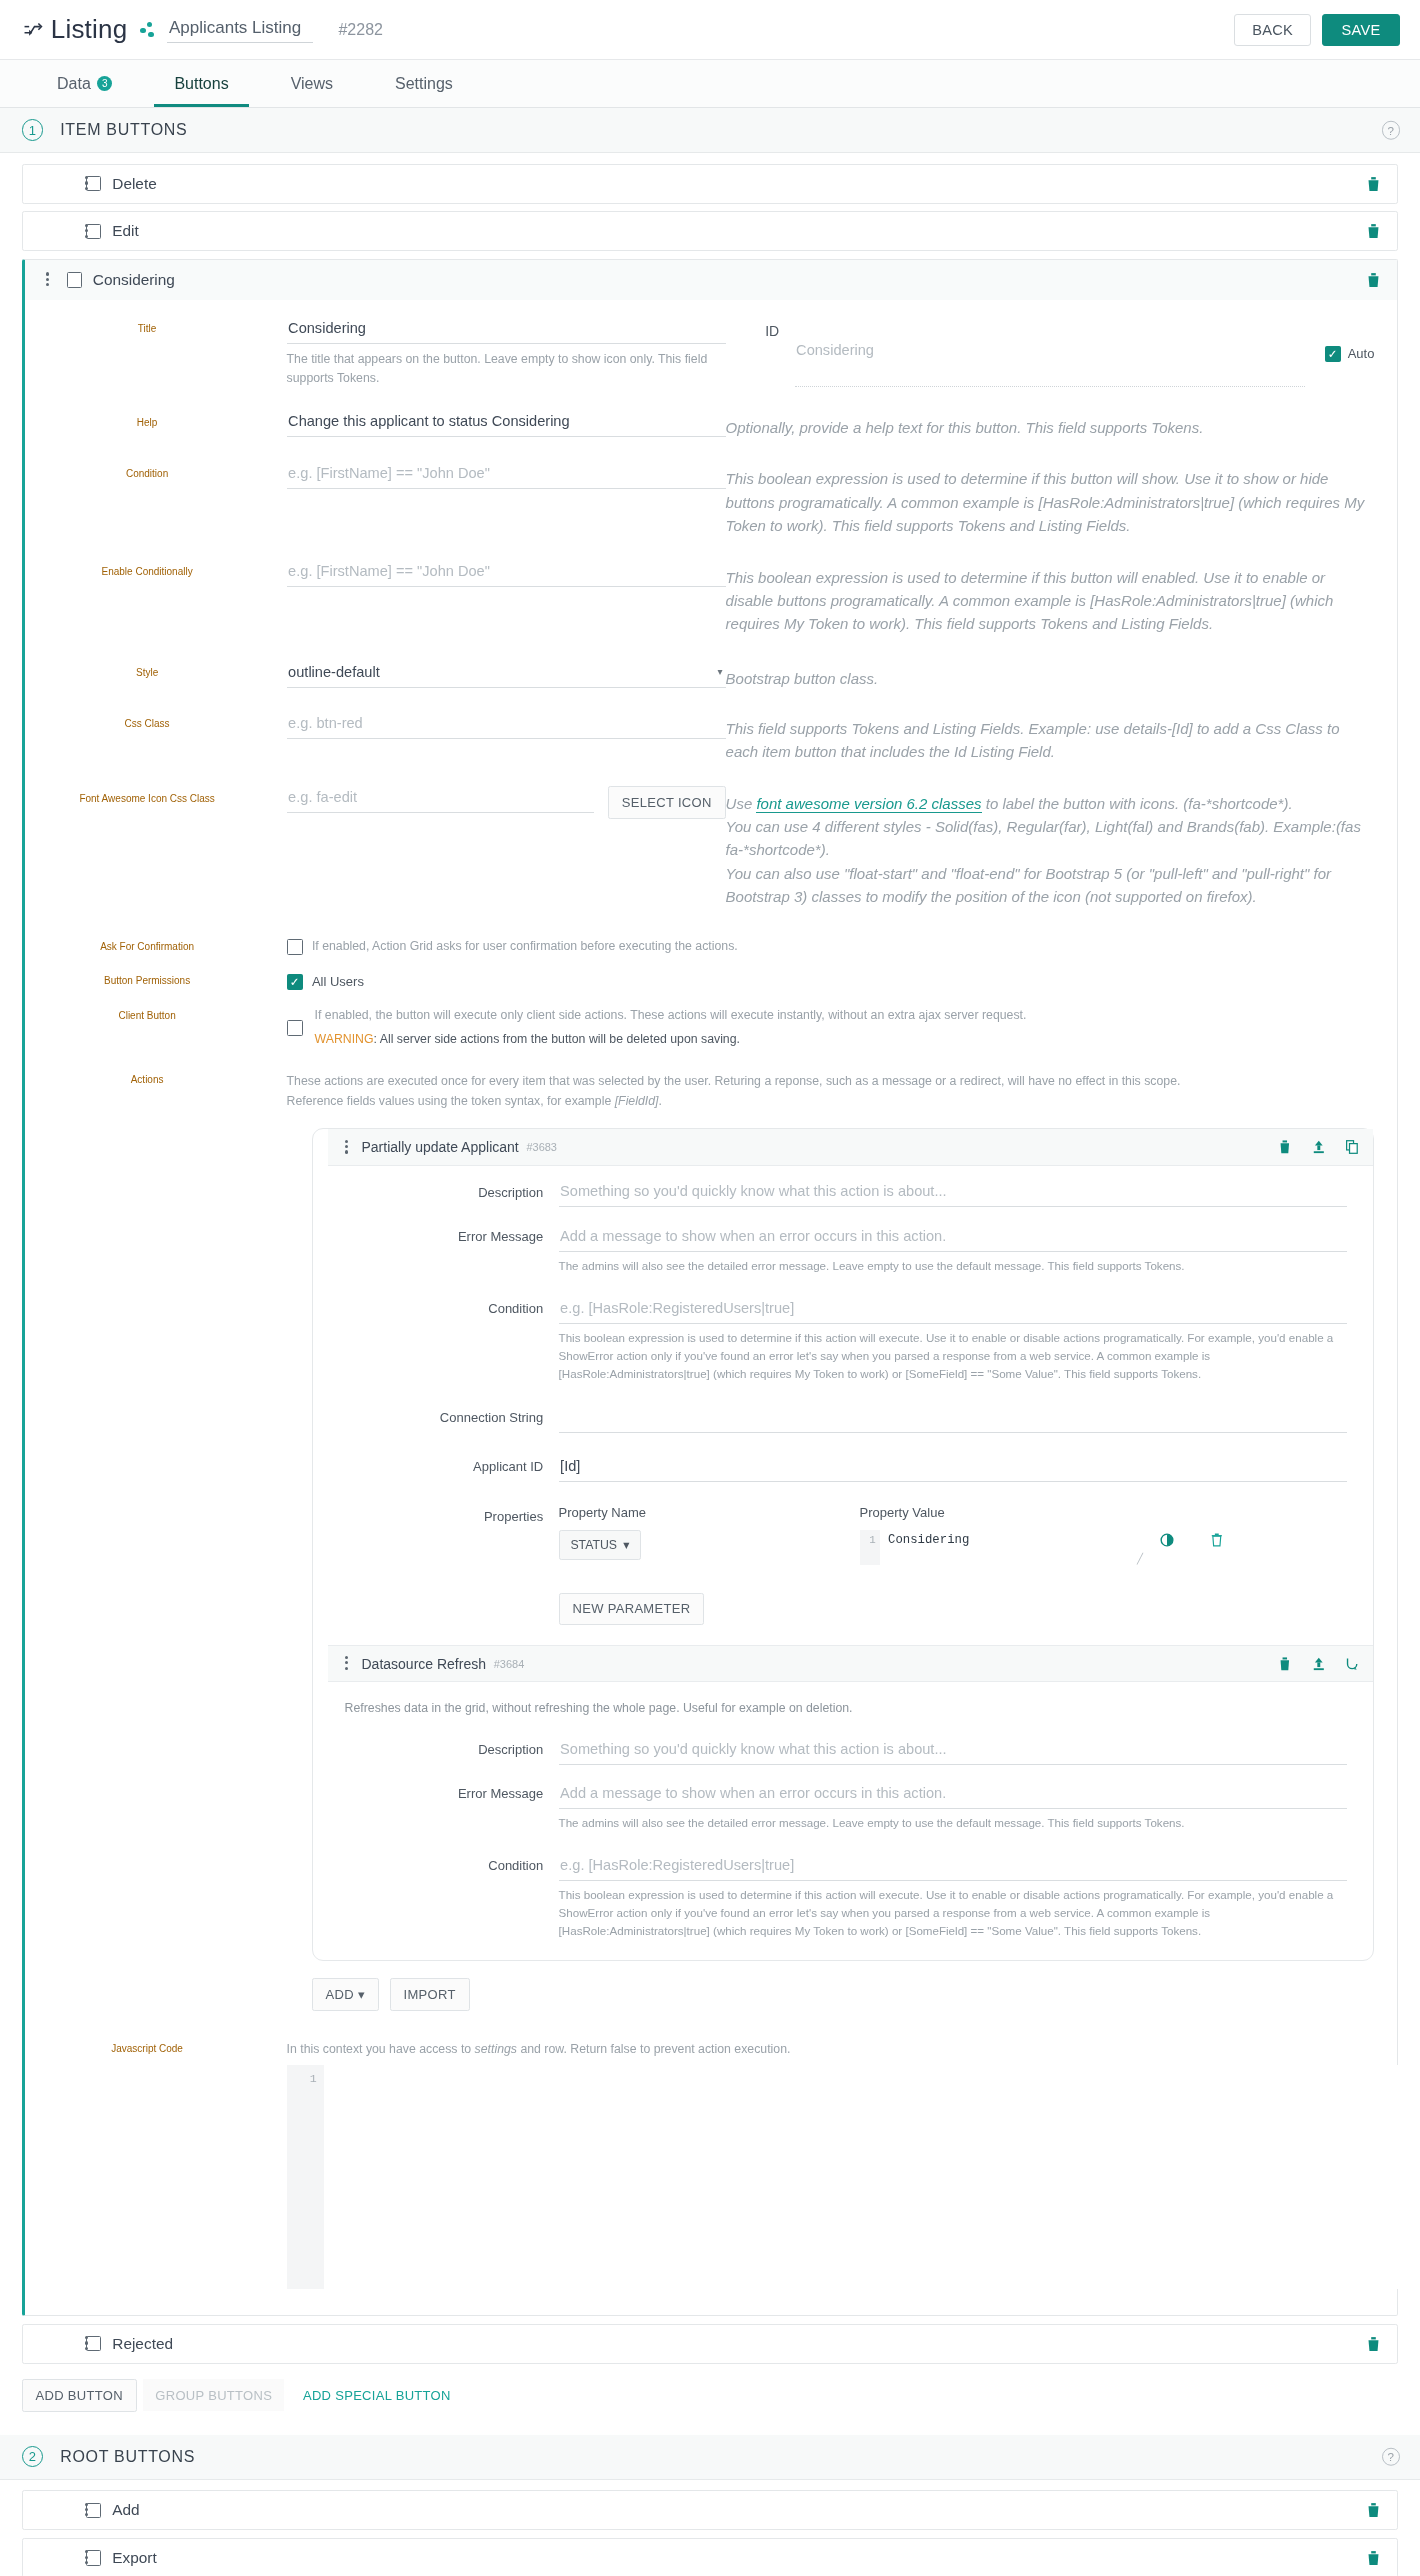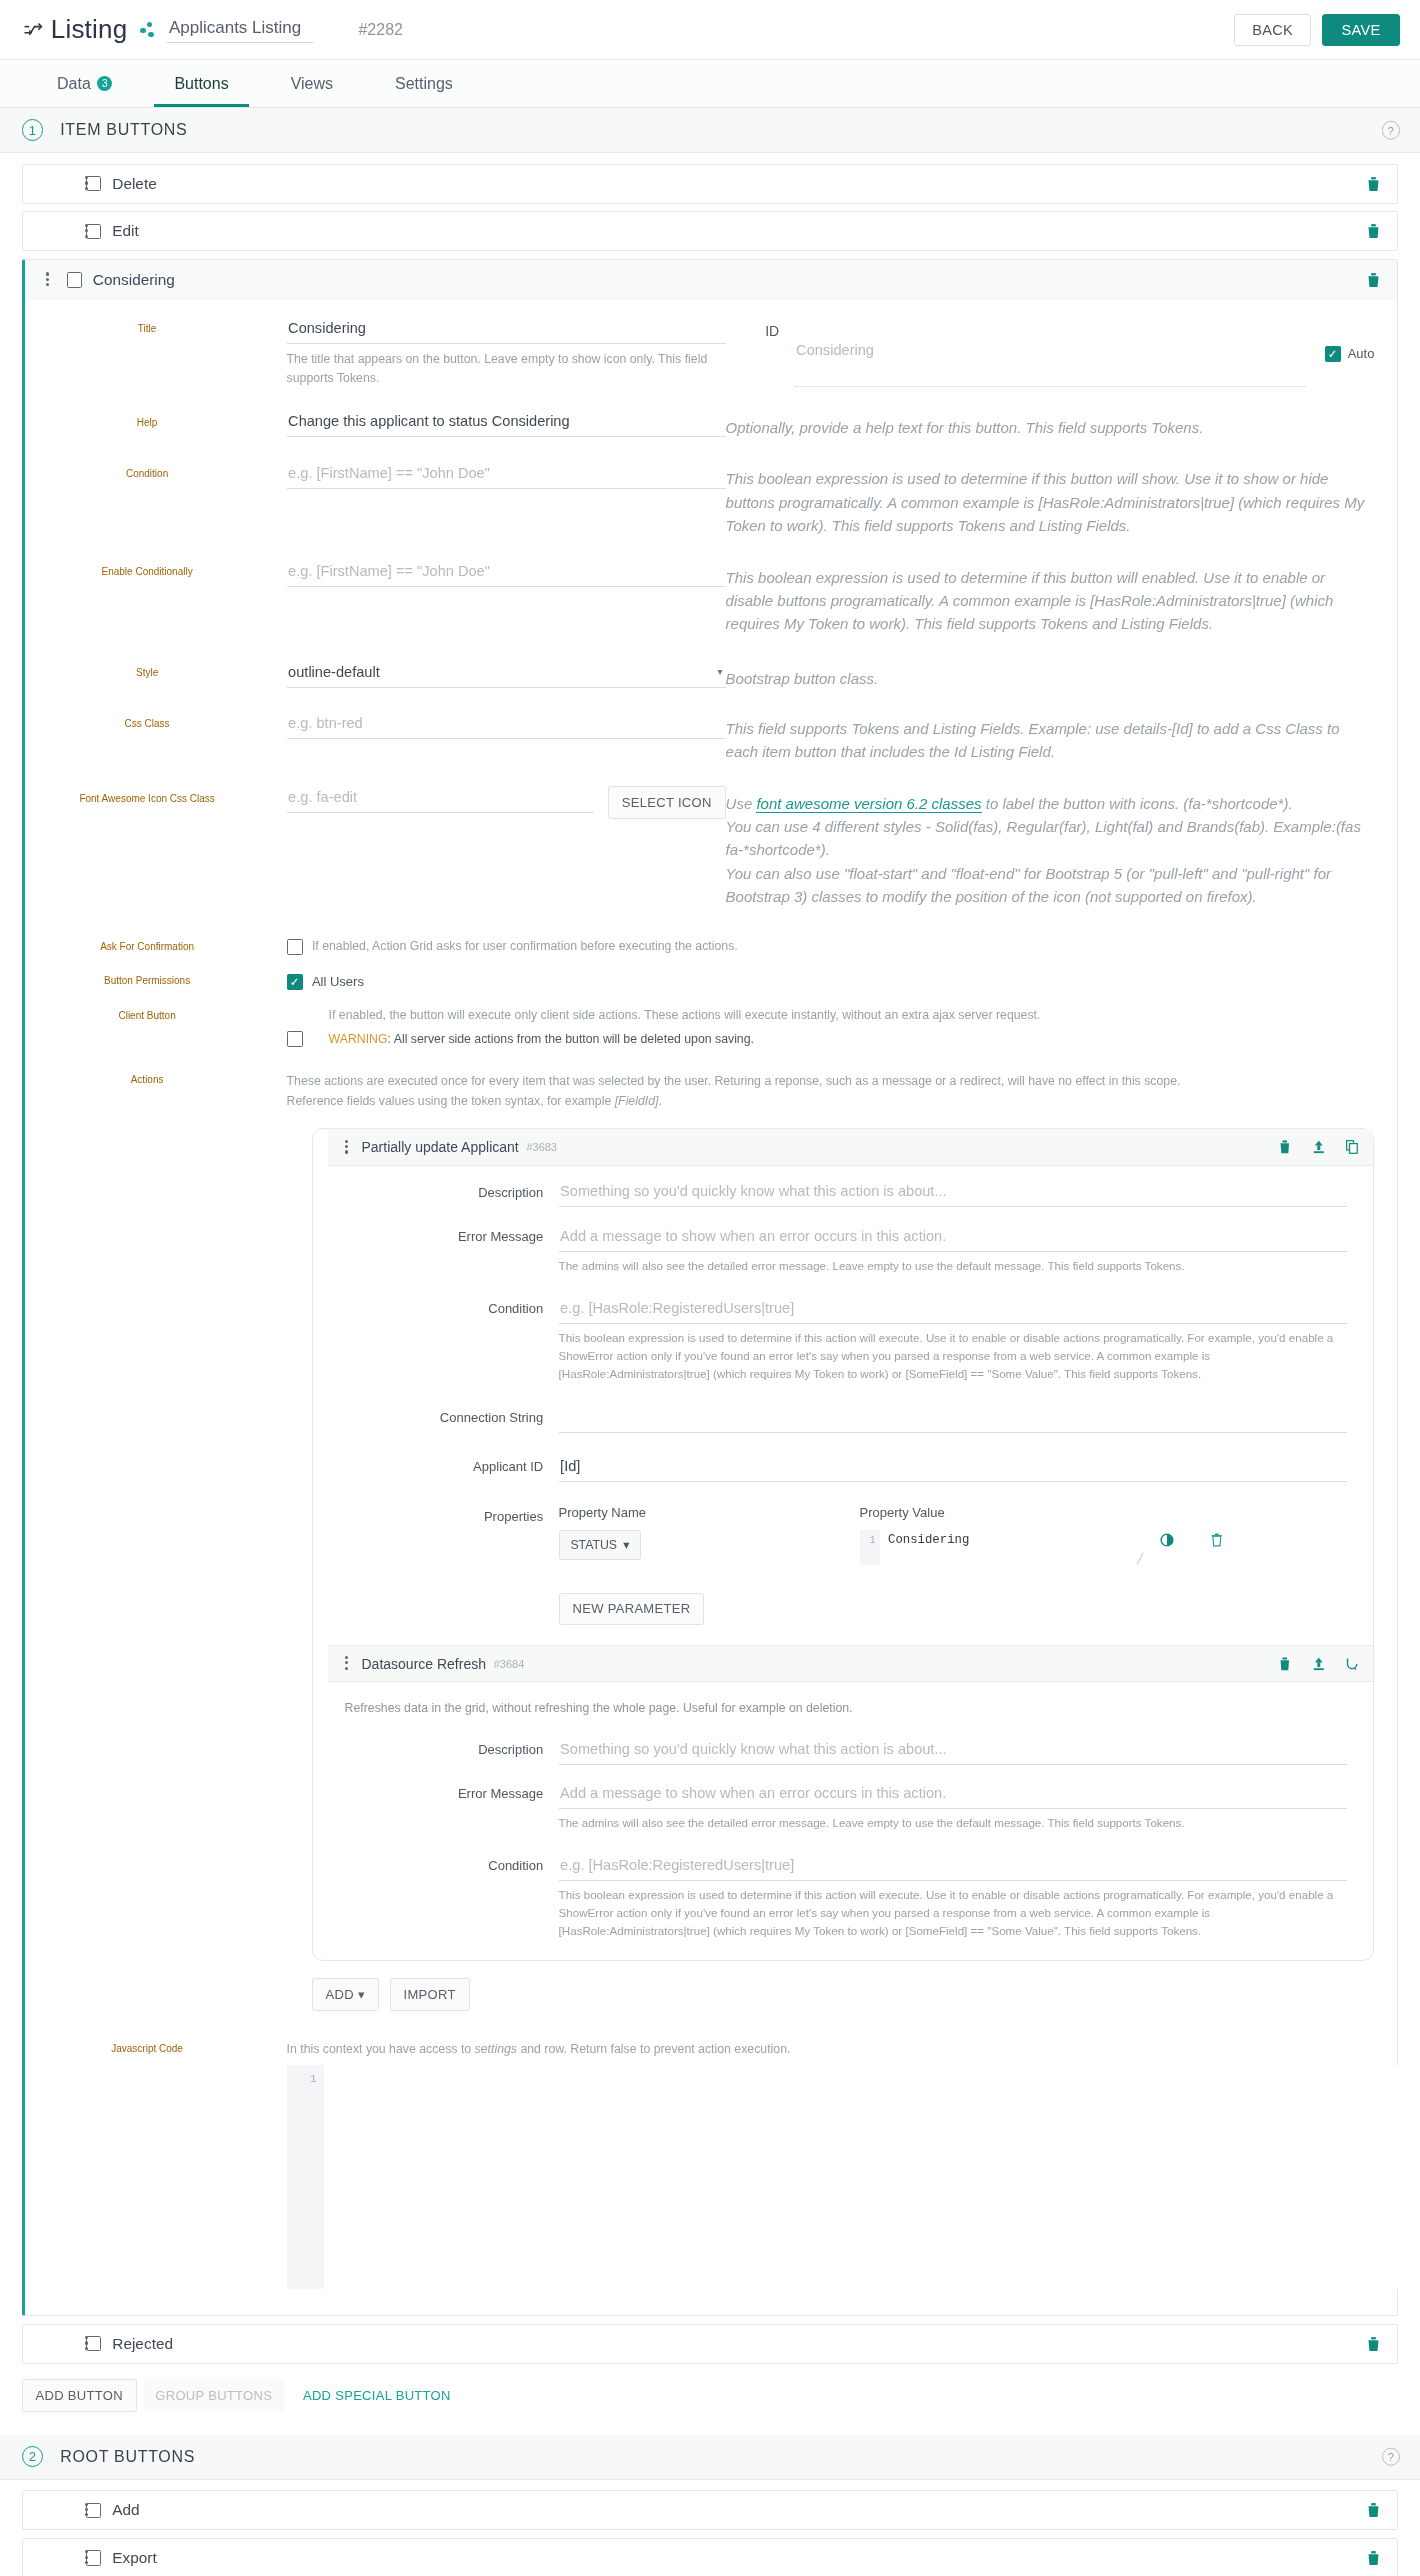--- a/index.html
+++ b/index.html
@@ -25,21 +25,21 @@
   .tb-dots { margin:0 10.8px 0 12.3px; width:17px; height:18.5px; position:relative; }
   .tb-dots i { position:absolute; width:5.4px; height:5.4px; border-radius:50%; background:#17a398; }
   .tb-dots i:nth-child(1){ left:7px; top:1.5px;}
   .tb-dots i:nth-child(2){ left:0.8px; top:7.7px;}
   .tb-dots i:nth-child(3){ left:8.5px; top:11.6px;}
   .tb-name {
     border:none; border-bottom:0.8px solid #cfd4d8; outline:none;
     font-family:inherit; font-size:17px; color:#55606c; background:transparent;
     width:146px; padding:1.5px 1.5px 3.9px 1.5px;
   }
-  .tb-id { margin-left:45px; color:#8c949e; font-size:16px; }
+  .tb-id { margin-left:25px; color:#8c949e; font-size:16px; }
   .tb-actions { position:absolute; right:20px; top:50%; transform:translateY(-50%); display:flex; gap:10.8px; }
   .btn-back {
     background:#fff; border:0.8px solid #dadee1; color:#4a5560;
     font-family:inherit; font-size:14.6px; padding:7px 17px; border-radius:3.1px; cursor:pointer;
     letter-spacing:0.3px;
   }
   .btn-save {
     background:#0e8b7e; border:0.8px solid #0e8b7e; color:#fff;
     font-family:inherit; font-size:14.6px; padding:7px 18.5px; border-radius:3.1px; cursor:pointer;
     letter-spacing:0.3px;
@@ -367,21 +367,21 @@
         <div class="frow" style="margin-top:18.5px">
           <div class="flabel" style="padding-top:1.5px">Button Permissions</div>
           <div style="flex:1;display:flex;gap:9.3px;align-items:center;padding-right:23px">
             <span class="cb-on">✓</span>
             <span class="cb-text dark">All Users</span>
           </div>
         </div>
 
         <div class="frow" style="margin-top:18.5px">
           <div class="flabel" style="padding-top:1.5px">Client Button</div>
-          <div style="flex:1;display:flex;gap:26px;align-items:flex-end;padding-right:23px">
+          <div style="flex:1;display:flex;gap:12px;align-items:center;padding-right:23px">
             <span class="cb-off"></span>
             <div>
               <div class="cb-text">If enabled, the button will execute only client side actions. These actions will execute instantly, without an extra ajax server request.</div>
               <div style="padding-top:7px"><span class="warn" style="font-size:12.3px">WARNING</span><span class="cb-text dark" style="font-size:12.3px">: All server side actions from the button will be deleted upon saving.</span></div>
             </div>
           </div>
         </div>
 
         <div class="frow" style="margin-top:25px">
           <div class="flabel" style="padding-top:1.5px">Actions</div>

